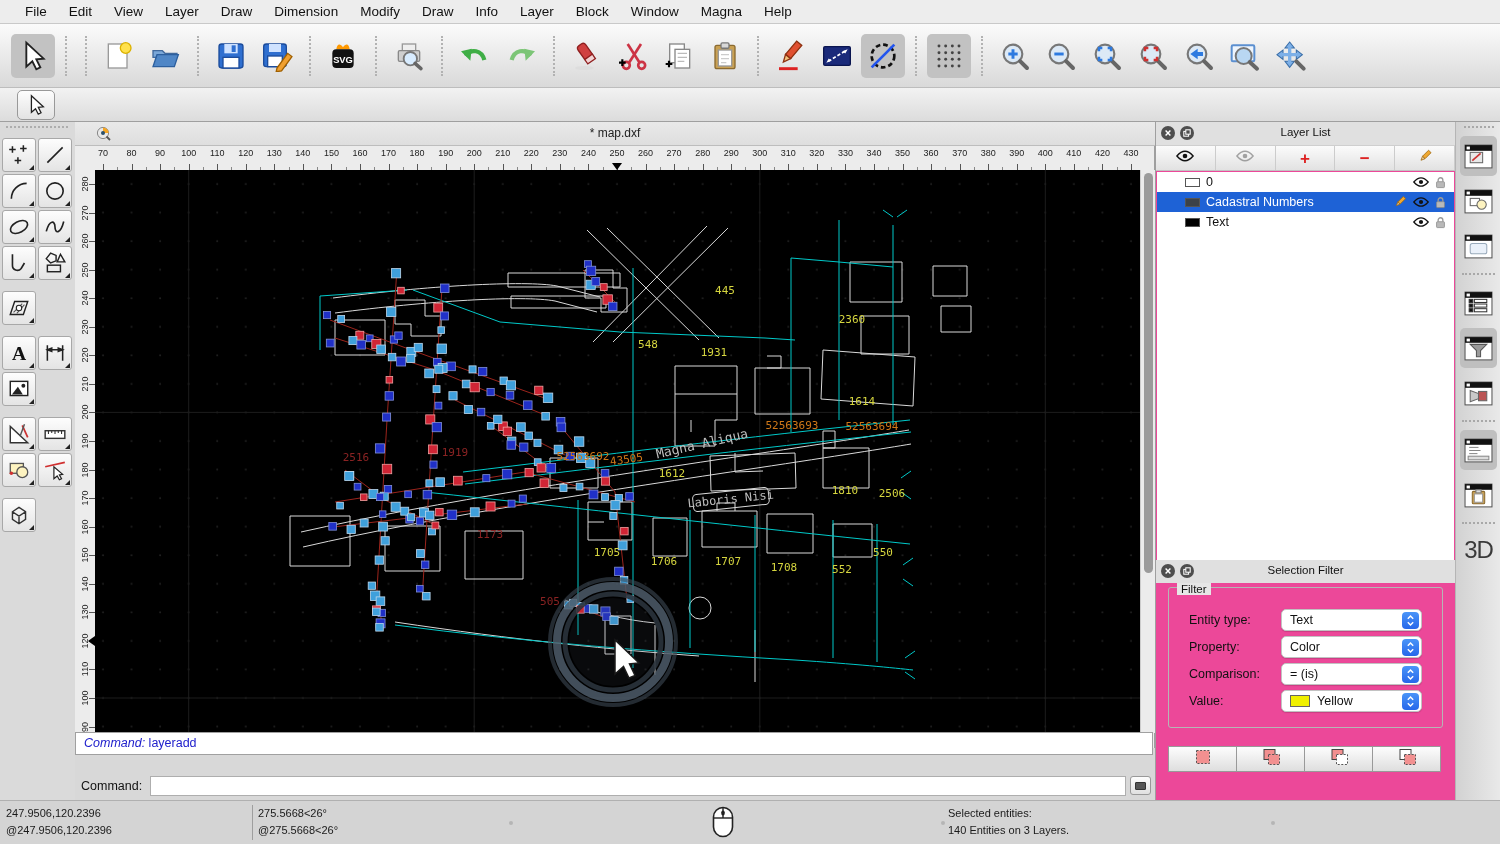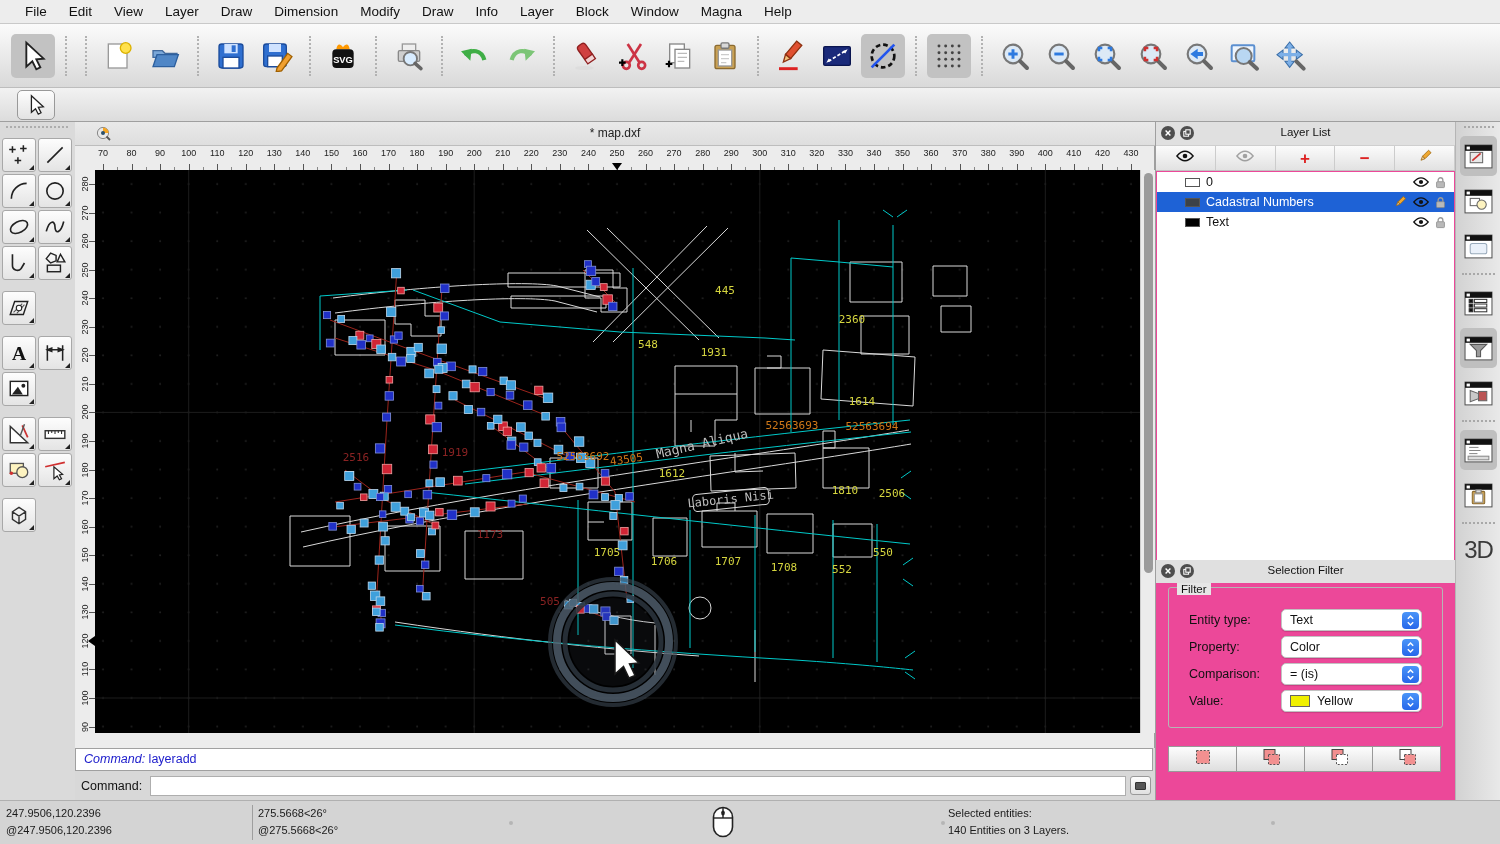--- a/index.html
+++ b/index.html
@@ -97,21 +97,21 @@
              background:linear-gradient(to right,#d2d2d2,#e9e9e9);border-left:1px solid #b5b5b5;}
   .dockstrip .handle{position:absolute;left:8px;top:4px;width:30px;border-top:2px dotted #a8a8a8;}
   .dbtn{position:absolute;left:4px;width:37px;height:40px;border-radius:5px;
         display:flex;align-items:center;justify-content:center;}
   .dbtn.pressed{background:#bfbfbf;}
   .dbtn svg{width:29px;height:27px;display:block;}
   .dsep{position:absolute;left:6px;width:33px;border-top:2px dotted #a8a8a8;}
   .d3d{position:absolute;left:0;width:45px;text-align:center;font-size:24px;color:#3a3a3a;
        font-family:"Liberation Sans",sans-serif;letter-spacing:-1px;}
   
-  .cmdhistory{position:absolute;left:75px;top:748px;width:1078px;height:23px;background:#fff;
+  .cmdhistory{position:absolute;left:75px;top:732px;width:1078px;height:23px;background:#fff;
               border:1px solid #a0a0a0;font-size:12.5px;line-height:21px;padding-left:8px;color:#2020cc;}
   .cmdhistory .clabel{font-style:italic;}
   .cmdrow{position:absolute;left:75px;top:771px;width:1080px;height:29px;display:flex;align-items:center;padding:0 4px 0 6px;}
   .cmdrow .plabel{font-size:12.5px;color:#111;margin-right:8px;}
   .cmdinput{flex:1;height:20px;background:#fff;border:1px solid #aeaeae;font-size:12.5px;
             font-family:"Liberation Sans",sans-serif;padding:0 4px;outline:none;}
   .cmdbtn{width:21px;height:19px;margin-left:4px;border:1px solid #999;border-radius:3px;
           background:linear-gradient(#fdfdfd,#e0e0e0);display:flex;align-items:center;justify-content:center;}
   .cmdbtn i{display:block;width:11px;height:8px;border:1.5px solid #333;border-radius:1px;background:#555;}
   

